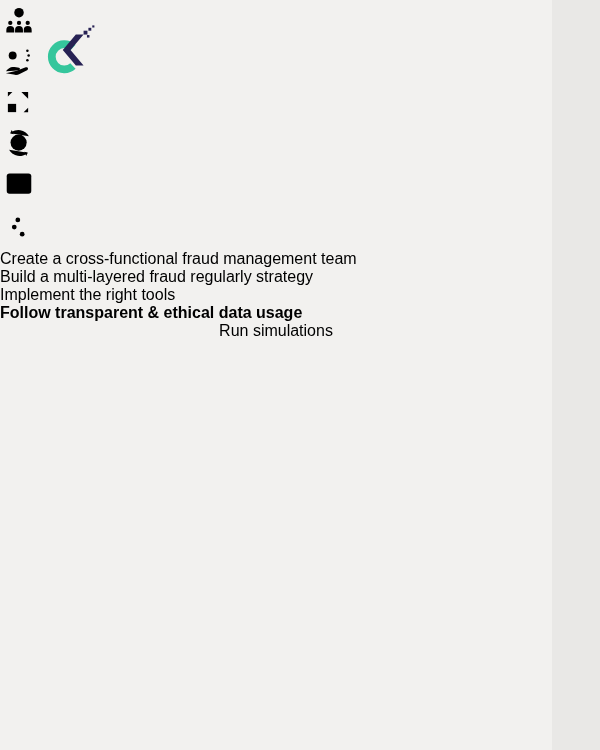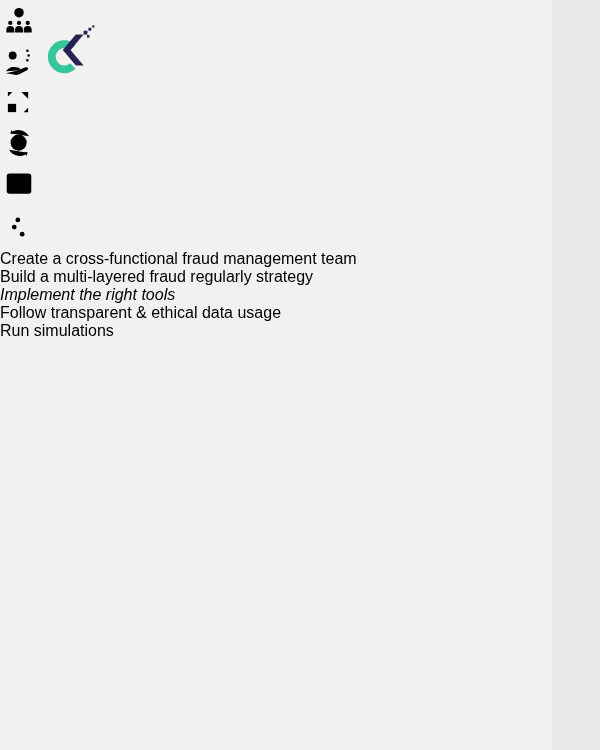--- a/index.html
+++ b/index.html
@@ -174,22 +174,22 @@
       </svg>
     </div>
   </div>
 
   <div class="step-label" style="left:76px;top:289px;">Create a
 cross-functional fraud
 management team</div>
   <div class="step-label" style="left:328px;top:289px;">Build a multi-layered
 fraud regularly
 strategy</div>
-  <div class="step-label" style="left:76px;top:467px;font-style:italic;">Implement
+  <div class="step-label" style="left:76px;top:467px;">Implement
 the right tools</div>
-  <div class="step-label" style="left:328px;top:467px;">Follow transparent &amp;
+  <div class="step-label" style="left:328px;top:467px;font-weight:bold;">Follow transparent &amp;
 ethical data usage</div>
-  <div class="step-label" style="left:328px;top:619px;">Run
+  <div class="step-label" style="left:328px;top:619px;text-align:center;">Run
 simulations</div>
 
   <div id="footer-bar"></div>
 
 </div>
 
 </body></html>

